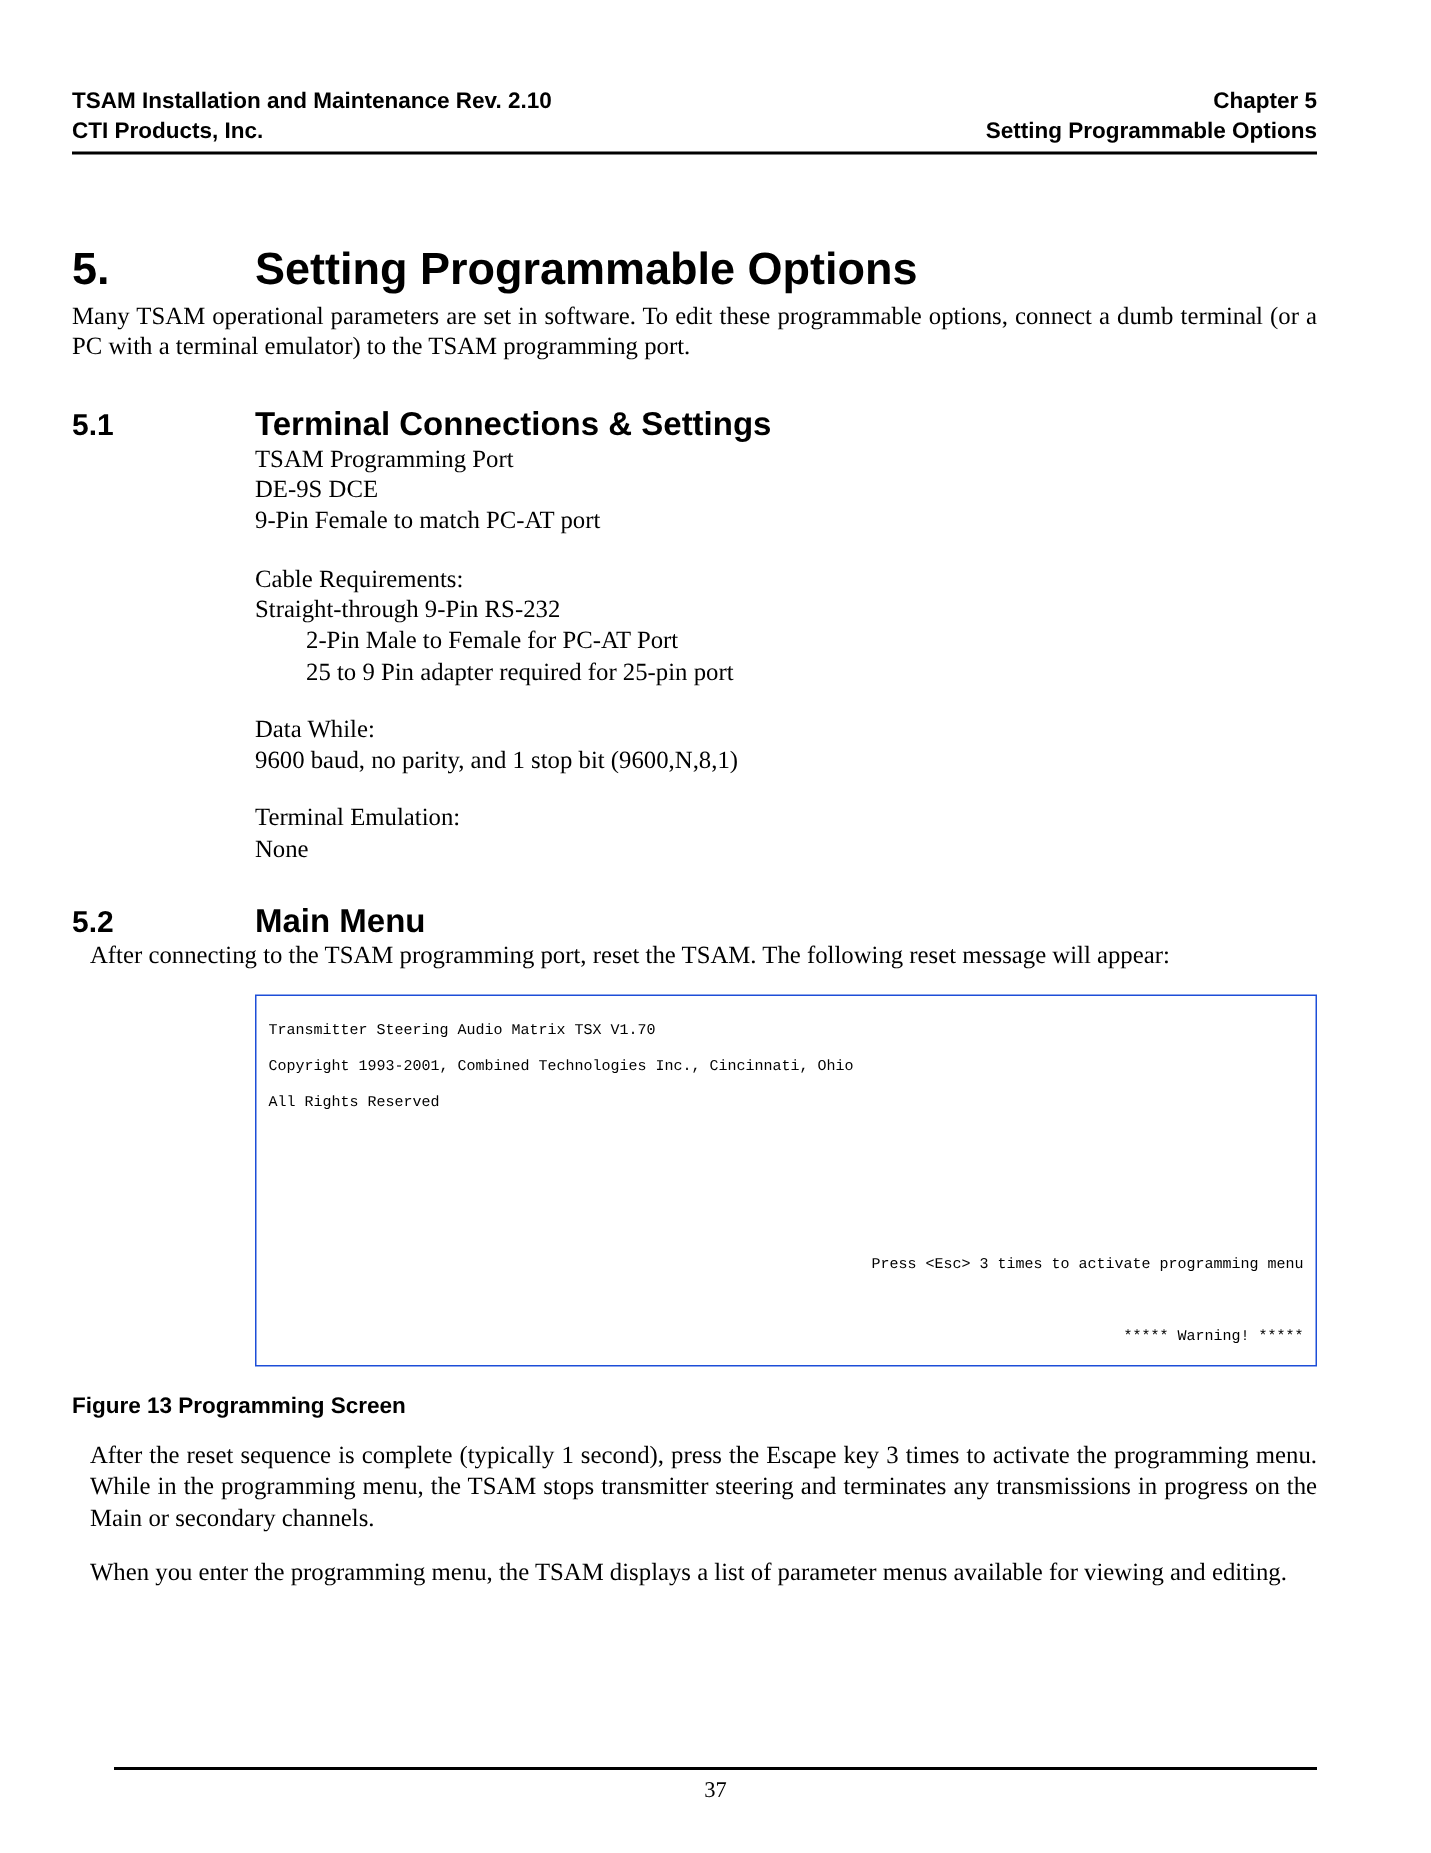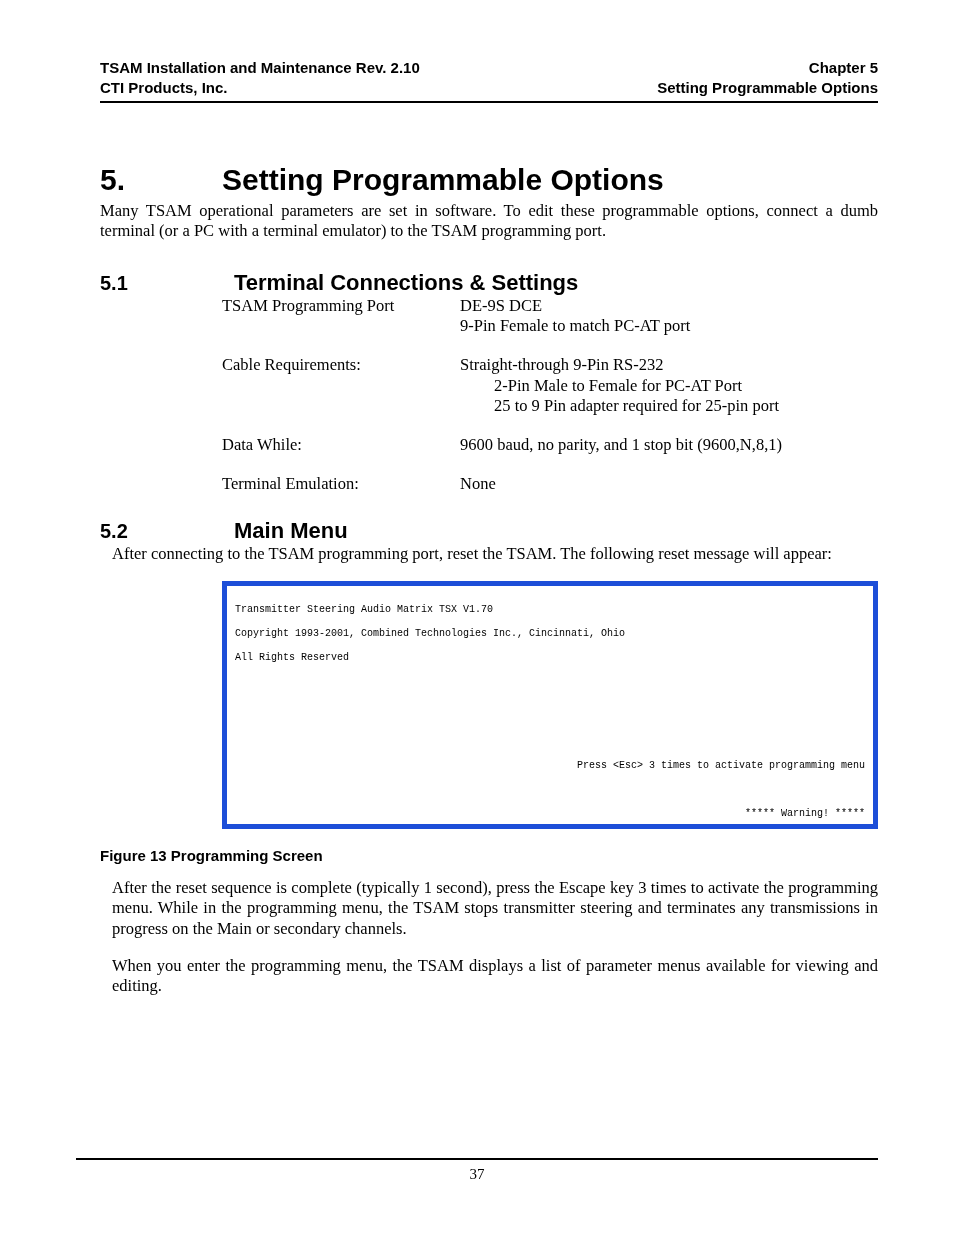--- a/index.html
+++ b/index.html
@@ -7,21 +7,21 @@
     padding: 0;
     background: #fff;
     font-family: "Times New Roman", Times, serif;
     color: #000;
   }
   .page {
     width: 954px;
     height: 1235px;
     position: relative;
     box-sizing: border-box;
-    padding: 58px 76px 50px 100px;
+    padding: 58px 76px 50px 48px;
   }
   .header-row {
     display: flex;
     justify-content: space-between;
     font-family: Arial, Helvetica, sans-serif;
     font-weight: bold;
     font-size: 15px;
     line-height: 1.35;
   }
   .header-block {
@@ -67,68 +67,68 @@
     font-family: Arial, Helvetica, sans-serif;
     font-weight: bold;
     font-size: 20px;
     width: 122px;
     flex-shrink: 0;
   }
   .section-title {
     font-family: Arial, Helvetica, sans-serif;
     font-weight: bold;
     font-size: 22px;
-    margin-left: 12px;
   }
   .settings-table {
     margin-left: 122px;
     font-size: 16.5px;
     line-height: 1.25;
   }
   .settings-row {
     display: flex;
     margin-bottom: 18px;
+    flex-direction: column;
   }
   .settings-row:last-child { margin-bottom: 24px; }
   .settings-label {
     width: 238px;
     flex-shrink: 0;
   }
   .settings-value-sub {
     margin-left: 34px;
   }
   .body-p {
     font-size: 16.5px;
     text-align: justify;
     line-height: 1.25;
     margin: 0 0 16px 12px;
   }
   .terminal-box {
-    border: 5px solid #1d4ed8;
+    border: 1px solid #1d4ed8;
     margin-left: 122px;
     padding: 6px 8px 14px 8px;
     font-family: "Courier New", Courier, monospace;
     font-size: 10px;
     line-height: 1.2;
     height: 248px;
     box-sizing: border-box;
     white-space: pre;
     overflow: hidden;
   }
   .terminal-line-left { text-align: left; }
   .terminal-line-center { text-align: right; }
   .figure-caption {
     font-family: Arial, Helvetica, sans-serif;
     font-weight: bold;
     font-size: 15px;
     margin: 18px 0 14px 0;
   }
   .footer {
     position: absolute;
-    bottom: 52px;
+    bottom: 32px;
     left: 76px;
     right: 76px;
     margin-top: 24px;
   }
   .footer-rule {
     border: none;
     border-top: 2.5px solid #000;
     margin: 0 0 6px 0;
   }
   .page-num {

